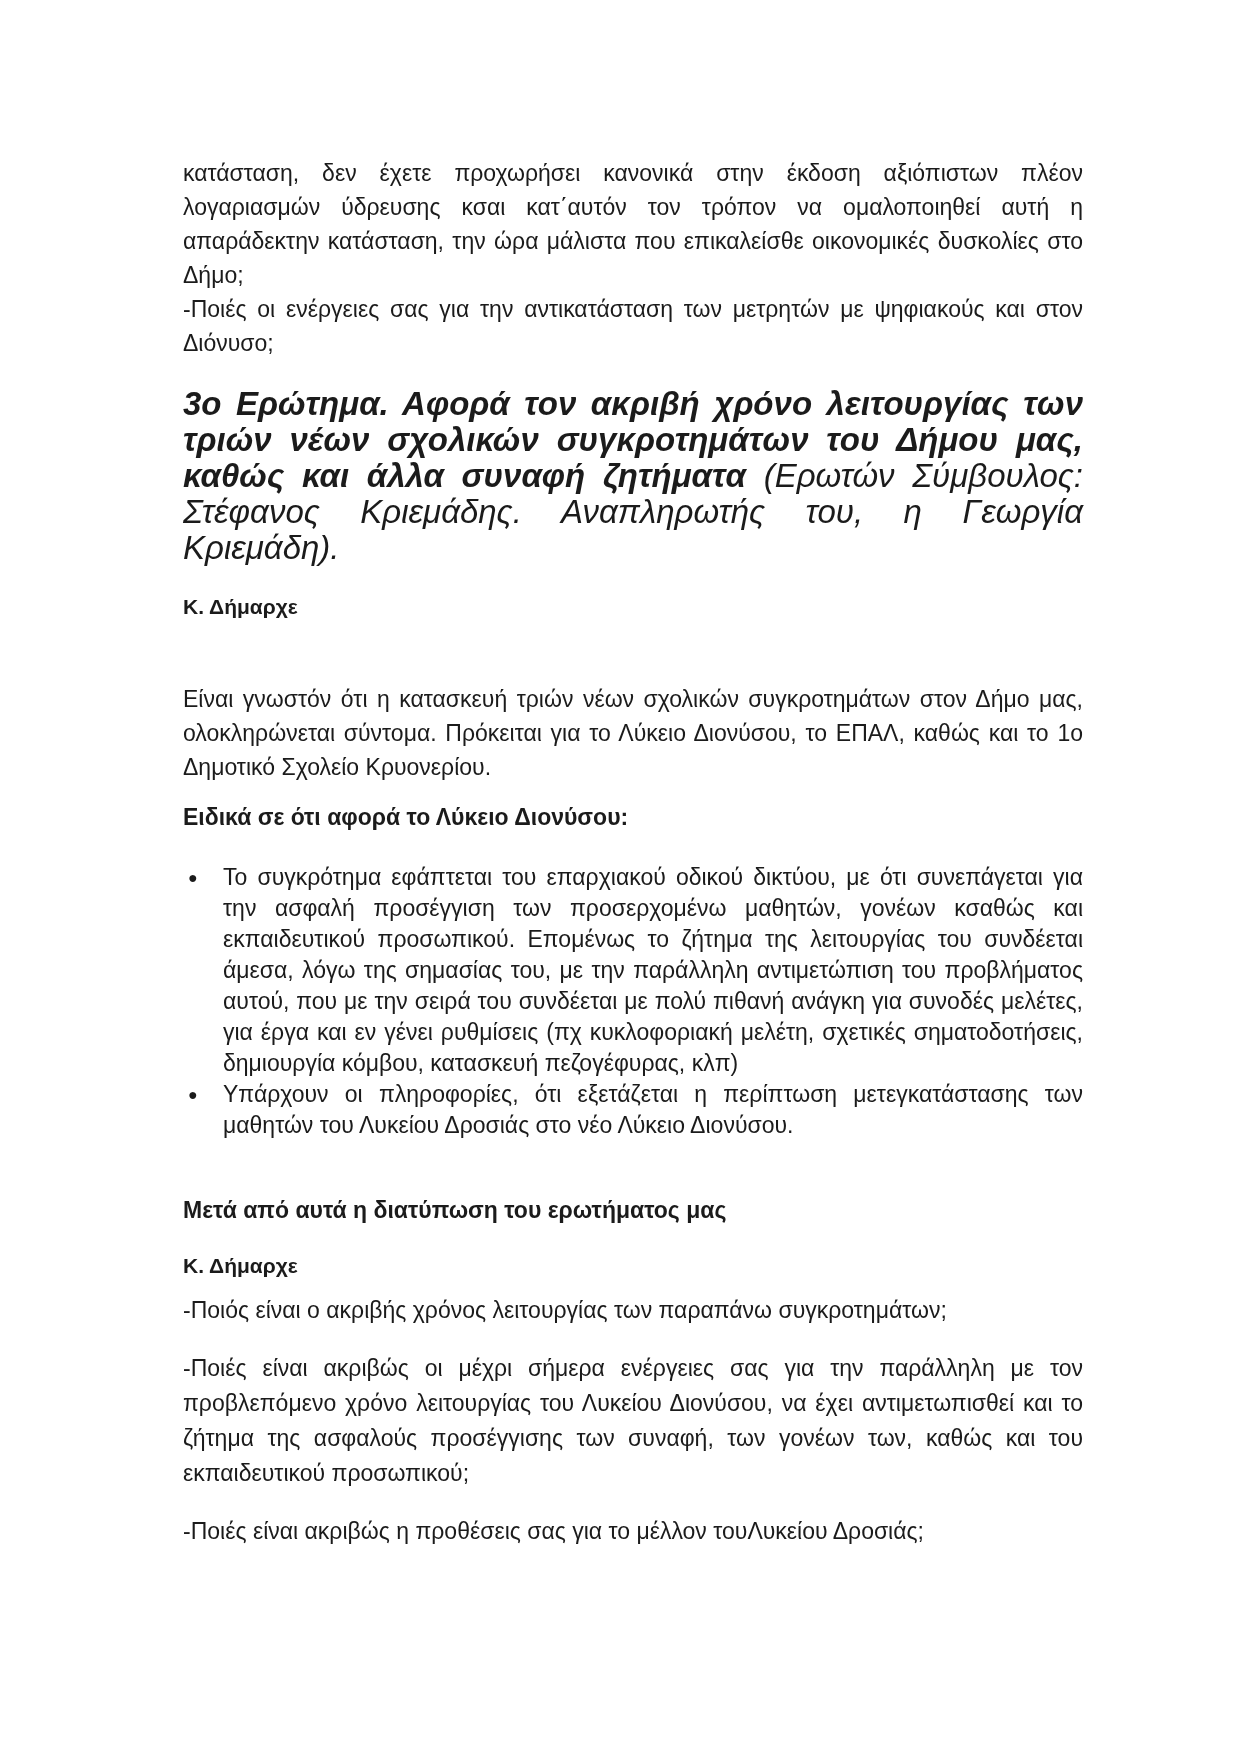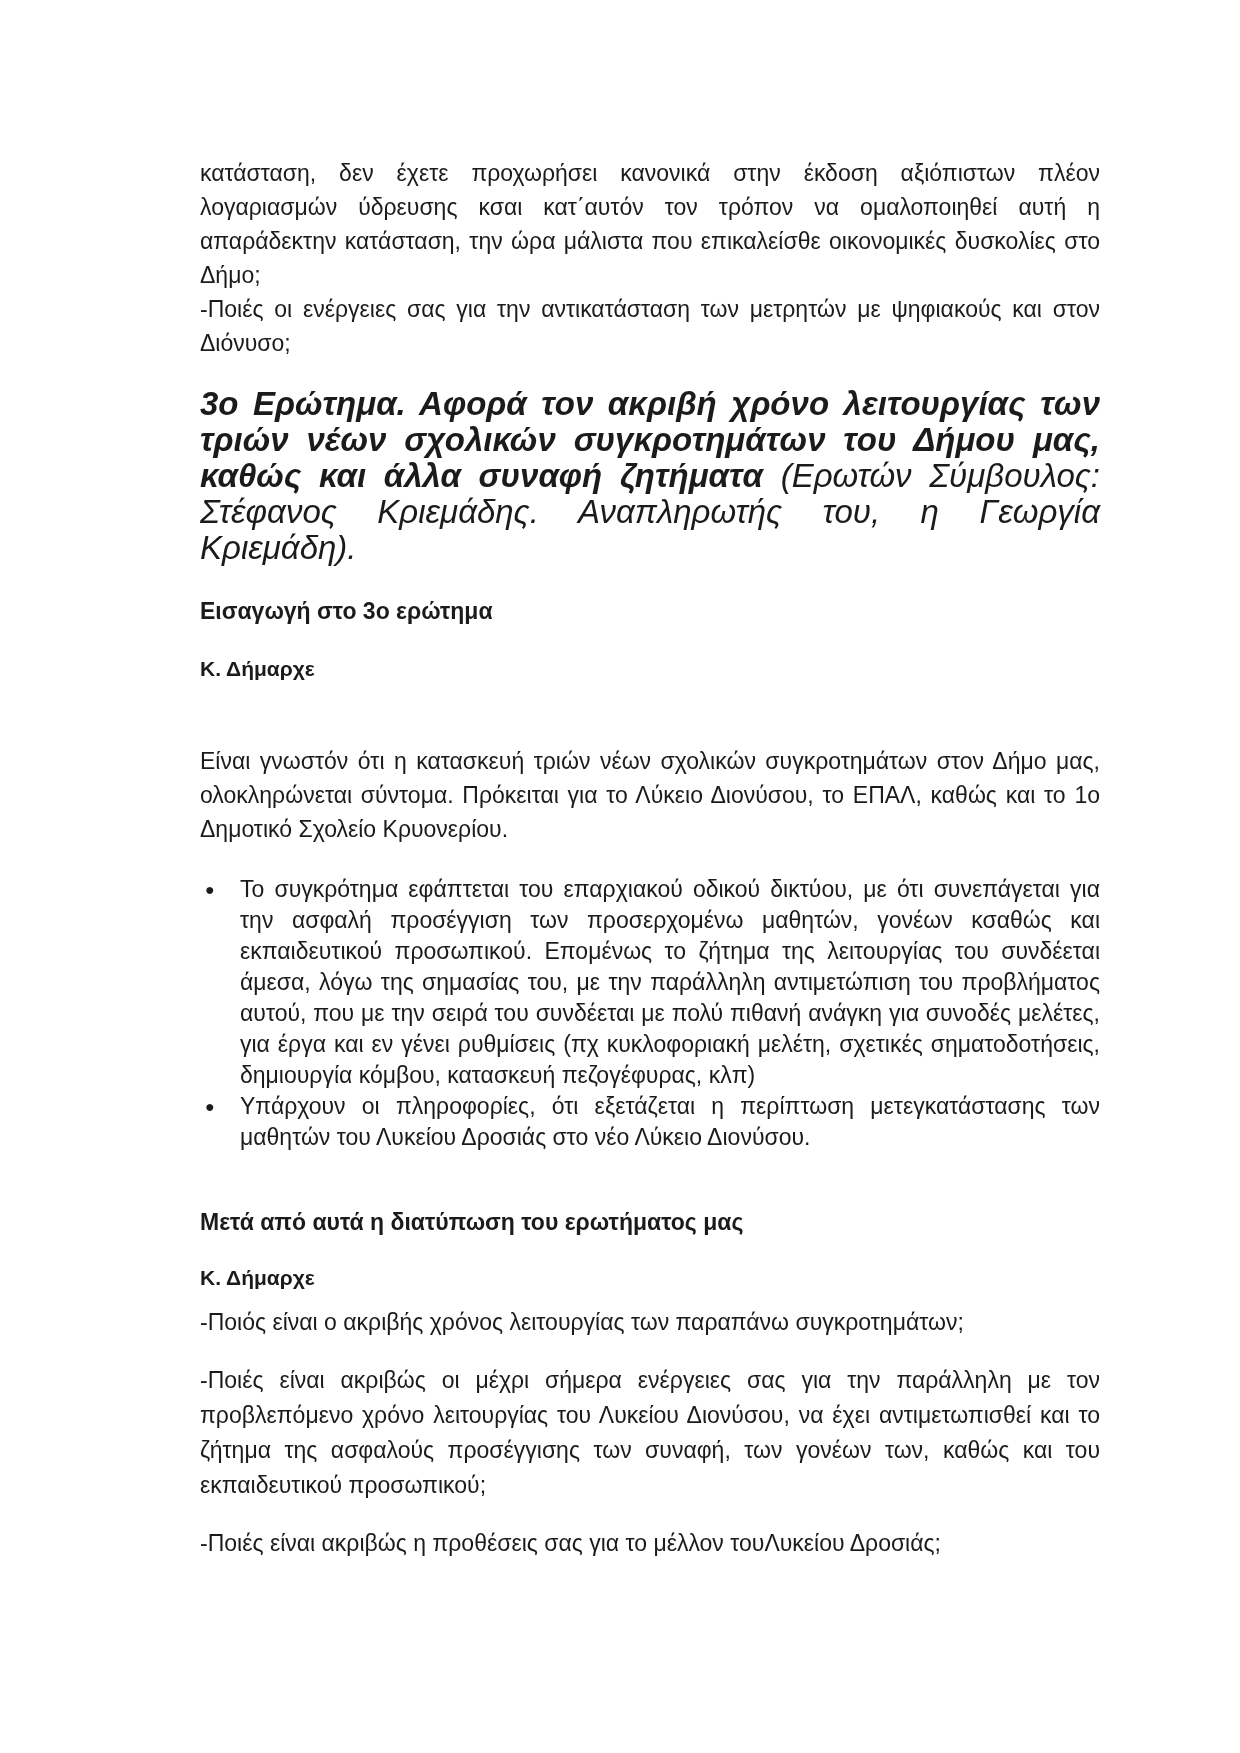--- a/index.html
+++ b/index.html
@@ -11,21 +11,21 @@
     position: relative;
     width: 1240px;
     height: 1753px;
     background: #ffffff;
     overflow: hidden;
     font-family: "Liberation Sans", "DejaVu Sans", sans-serif;
     color: #1b1b1b;
   }
   .content {
     position: absolute;
-    left: 200px;
+    left: 183px;
     top: 156px;
     width: 900px;
   }
   .body-par {
     margin: 0;
     font-size: 23px;
     line-height: 34px;
     text-align: justify;
   }
   .question-heading {
@@ -82,26 +82,26 @@
 
 <div class="page">
   <div class="content">
 
     <p class="body-par">κατάσταση, δεν έχετε προχωρήσει κανονικά στην έκδοση αξιόπιστων πλέον λογαριασμών ύδρευσης κσαι κατ΄αυτόν τον τρόπον να ομαλοποιηθεί αυτή η απαράδεκτην κατάσταση, την ώρα μάλιστα που επικαλείσθε οικονομικές δυσκολίες στο Δήμο;</p>
 
     <p class="body-par">-Ποιές οι ενέργειες σας για την αντικατάσταση των μετρητών με ψηφιακούς και στον Διόνυσο;</p>
 
     <p class="question-heading"><span class="hb">3ο Ερώτημα. Αφορά τον ακριβή χρόνο λειτουργίας των τριών νέων σχολικών συγκροτημάτων του Δήμου μας, καθώς και άλλα συναφή ζητήματα </span><span>(Ερωτών Σύμβουλος: Στέφανος Κριεμάδης. Αναπληρωτής του, η Γεωργία Κριεμάδη).</span></p>
 
-    <p class="sub-heading">Εισαγωγή στο 3ο ερώτημα</p>
 
     <p class="salutation">Κ. Δήμαρχε</p>
 
     <p class="body-par par-known">Είναι γνωστόν ότι η κατασκευή τριών νέων σχολικών συγκροτημάτων στον Δήμο μας, ολοκληρώνεται σύντομα. Πρόκειται για το Λύκειο Διονύσου, το ΕΠΑΛ, καθώς και το 1ο Δημοτικό Σχολείο Κρυονερίου.</p>
 
+    <p class="sub-heading sec-heading">Ειδικά σε ότι αφορά το Λύκειο Διονύσου:</p>
 
     <ul class="bullet-list">
       <li class="bullet-item">
         <span class="bullet-marker">●</span>
         <span class="bullet-text">Το συγκρότημα εφάπτεται του επαρχιακού οδικού δικτύου, με ότι συνεπάγεται για την ασφαλή προσέγγιση των προσερχομένω μαθητών, γονέων κσαθώς και εκπαιδευτικού προσωπικού. Επομένως το ζήτημα της λειτουργίας του συνδέεται άμεσα, λόγω της σημασίας του, με την παράλληλη αντιμετώπιση του προβλήματος αυτού, που με την σειρά του συνδέεται με πολύ πιθανή ανάγκη για συνοδές μελέτες, για έργα και εν γένει ρυθμίσεις (πχ κυκλοφοριακή μελέτη, σχετικές σηματοδοτήσεις, δημιουργία κόμβου, κατασκευή πεζογέφυρας, κλπ)</span>
       </li>
       <li class="bullet-item">
         <span class="bullet-marker">●</span>
         <span class="bullet-text">Υπάρχουν οι πληροφορίες, ότι εξετάζεται η περίπτωση μετεγκατάστασης των μαθητών του Λυκείου Δροσιάς στο νέο Λύκειο Διονύσου.</span>
       </li>

